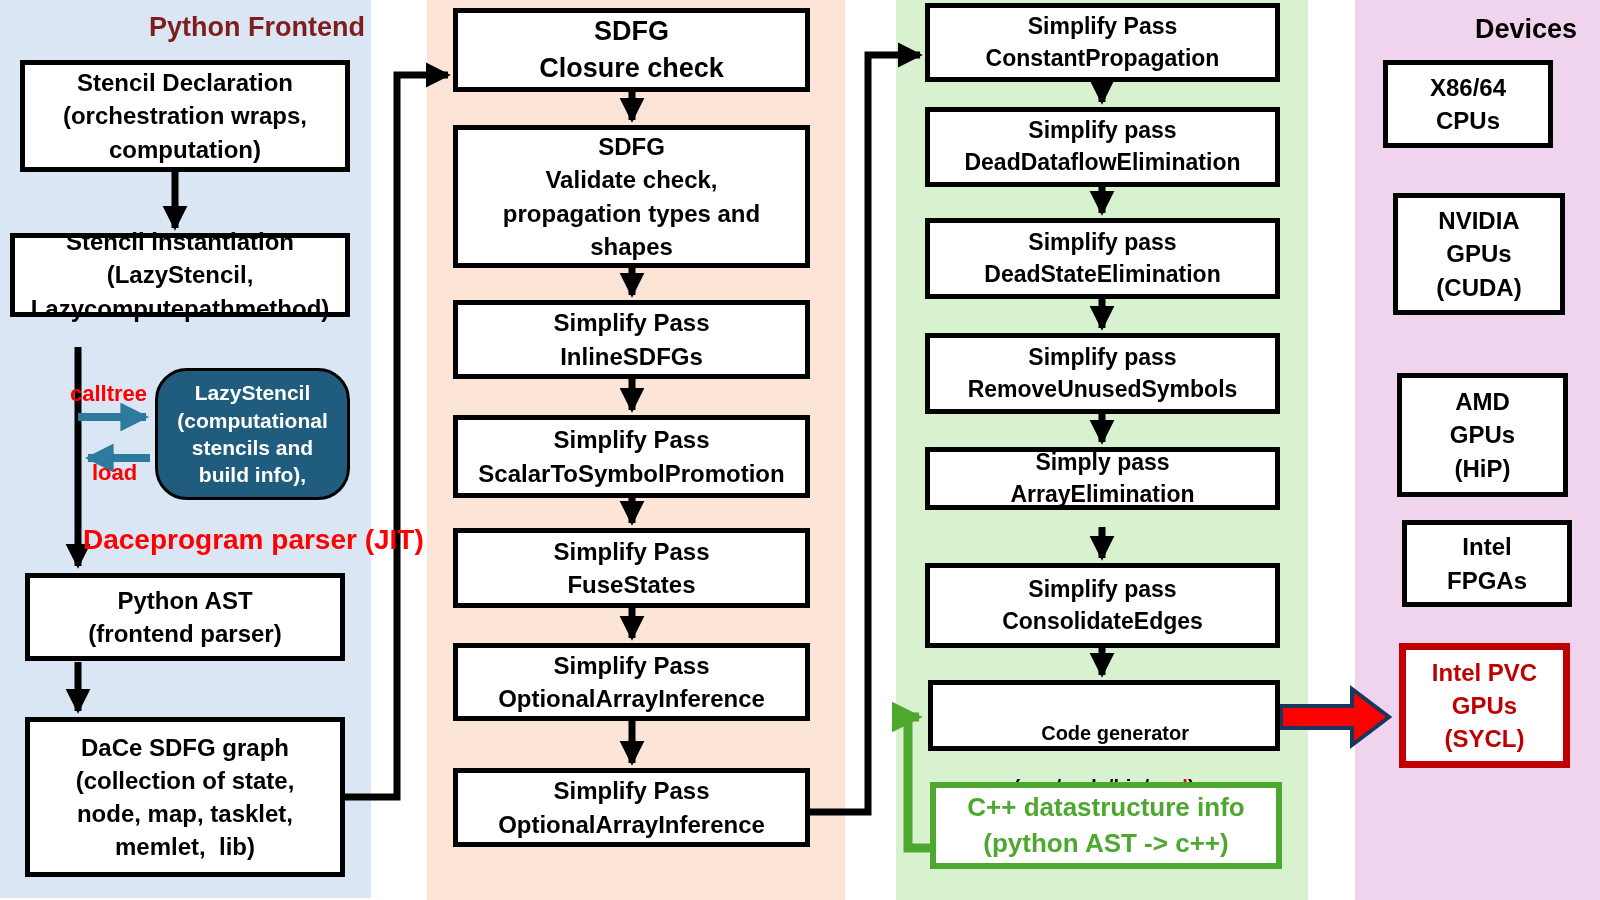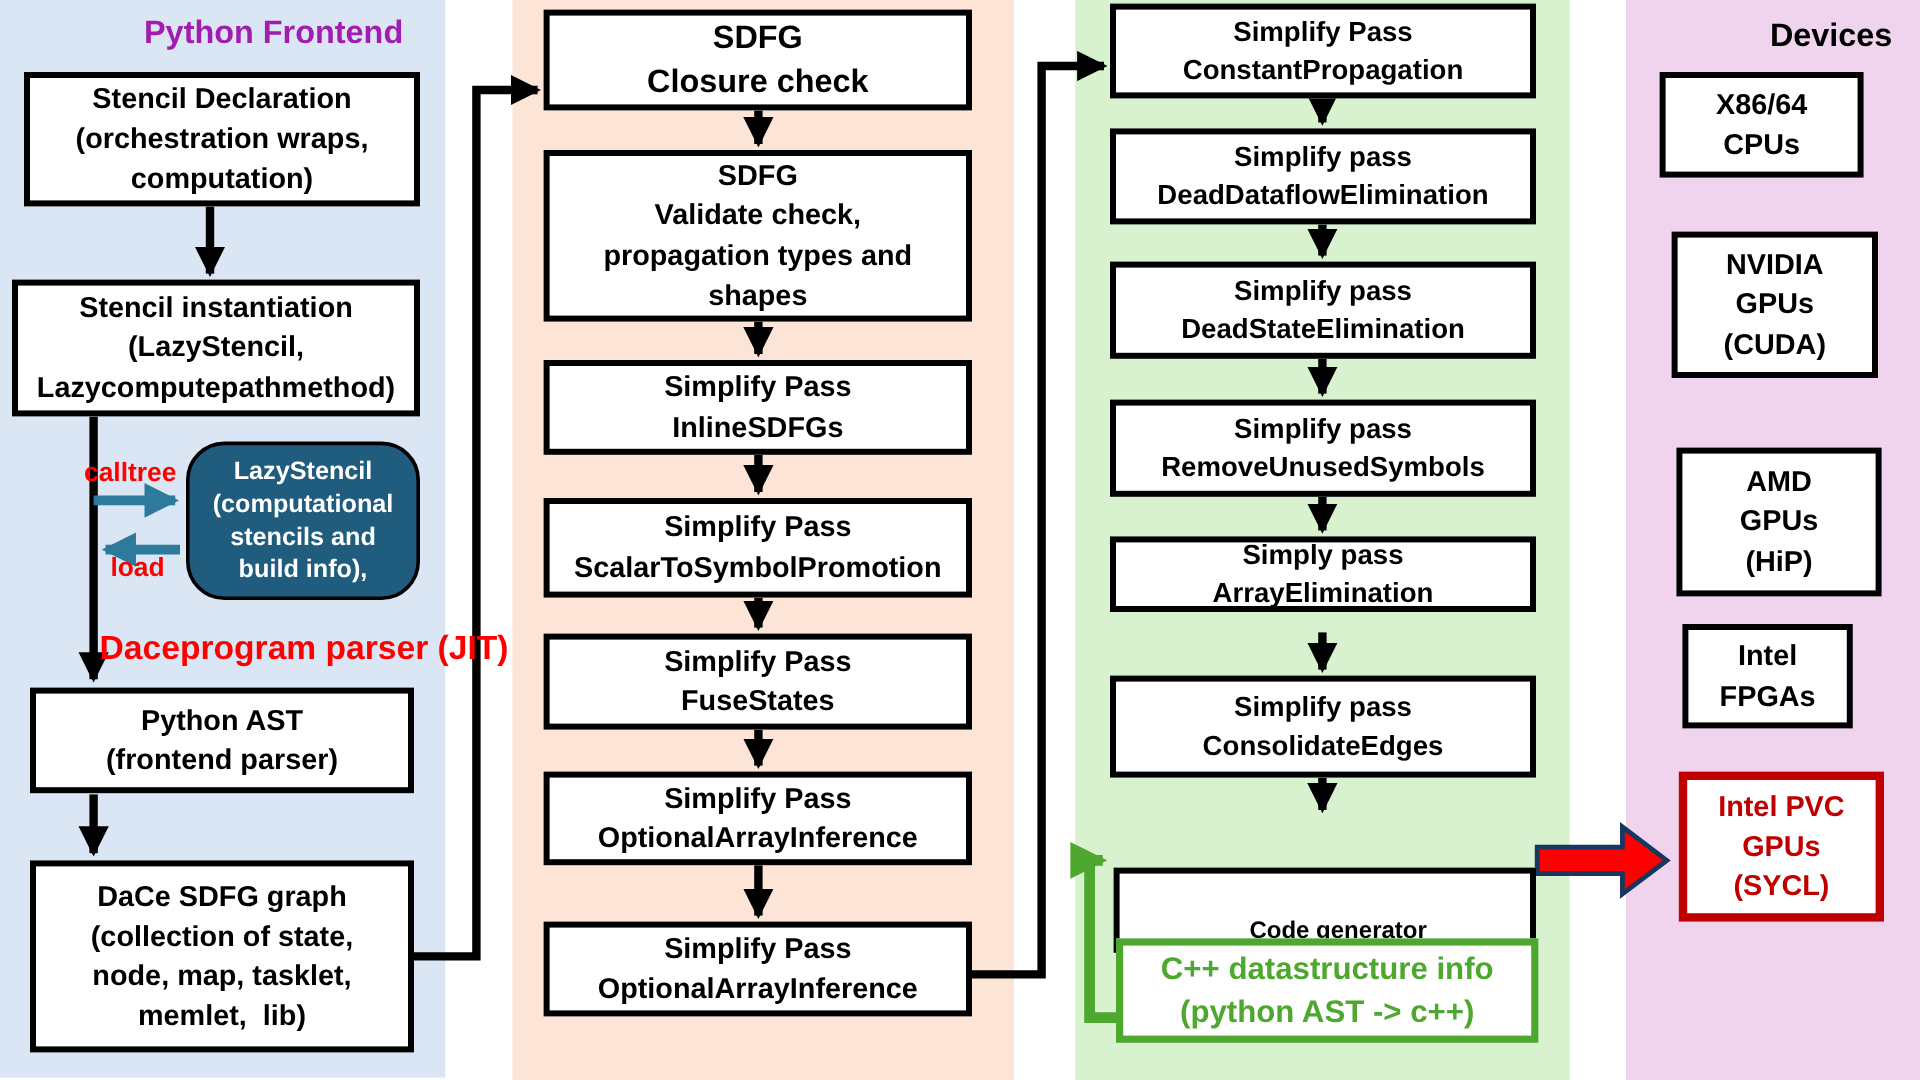--- a/index.html
+++ b/index.html
@@ -9,23 +9,23 @@
   #bg-frontend{left:0;width:371px;background:#dae6f3;height:898px;}
   #bg-sdfg{left:427px;width:418px;background:#fce4d6;}
   #bg-simplify{left:896px;width:412px;background:#d8f2cf;}
   #bg-devices{left:1355px;width:245px;background:#f0d4ee;}
   .node{position:absolute;background:#fff;border:5px solid #000;box-sizing:border-box;
         display:flex;align-items:center;justify-content:center;text-align:center;
         white-space:pre-wrap;line-height:1.38;}
   .f27{font-size:27px;}
   .f24{font-size:24px;}
   .f23{font-size:23px;}
-  .f20{font-size:20px;margin-top:43px;}
+  .f20{font-size:20px;}
   .title{position:absolute;font-size:27px;}
-  #frontend-title{left:120px;top:12px;width:245px;text-align:left;color:#a21caf;}
+  #frontend-title{left:120px;top:12px;width:245px;text-align:right;color:#7f1d1d;}
   #devices-title{left:1435px;top:14px;width:142px;text-align:right;color:#000;}
   #lazystencil-box{left:155px;top:368px;width:195px;height:132px;background:#1f5c7d;
         color:#fff;border:3px solid #000;border-radius:32px;font-size:21px;line-height:1.3;}
   .red-label{position:absolute;color:#ff0000;}
   #calltree-label{left:70px;top:381px;font-size:22px;}
   #load-label{left:92px;top:460px;font-size:22px;}
   #parser-label{left:83px;top:524px;width:312px;text-align:center;font-size:28px;white-space:nowrap;}
   .green-node{border:6px solid #4ea72e;color:#4ea72e;font-size:26px;}
   .red-node{border:7px solid #c00000;color:#c00000;}
   .sycl{color:#ff0000;}
@@ -92,21 +92,21 @@
 
     <polygon points="1281,706 1352,706 1352,689 1389,717 1352,745 1352,728 1281,728" fill="#ff0000" stroke="#17375e" stroke-width="4"></polygon>
   </svg>
 
   <div id="frontend-title" class="title">Python Frontend</div>
   <div id="devices-title" class="title">Devices</div>
 
   <div class="node f24" style="left:20px;top:60px;width:330px;height:112px;">Stencil Declaration
 (orchestration wraps,
 computation)</div>
-  <div class="node f24" style="left:10px;top:233px;width:340px;height:114px;">Stencil instantiation
+  <div class="node f24" style="left:10px;top:233px;width:340px;height:84px;">Stencil instantiation
 (LazyStencil,
 Lazycomputepathmethod)</div>
   <div id="lazystencil-box" class="node">LazyStencil
 (computational
 stencils and
 build info),</div>
   <div id="calltree-label" class="red-label">calltree</div>
   <div id="load-label" class="red-label">load</div>
   <div id="parser-label" class="red-label">Daceprogram parser (JIT)</div>
   <div class="node f24" style="left:25px;top:573px;width:320px;height:88px;">Python AST
@@ -155,19 +155,19 @@
 (python AST -&gt; c++)</div>
 
   <div class="node f24" style="left:1383px;top:60px;width:170px;height:88px;">X86/64
 CPUs</div>
   <div class="node f24" style="left:1393px;top:193px;width:172px;height:122px;">NVIDIA
 GPUs
 (CUDA)</div>
   <div class="node f24" style="left:1397px;top:373px;width:171px;height:124px;">AMD
 GPUs
 (HiP)</div>
-  <div class="node f24" style="left:1402px;top:520px;width:142px;height:87px;">Intel
+  <div class="node f24" style="left:1402px;top:520px;width:170px;height:87px;">Intel
 FPGAs</div>
   <div class="node f24 red-node" style="left:1399px;top:643px;width:171px;height:125px;">Intel PVC
 GPUs
 (SYCL)</div>
 
 </div>
 
 </body></html>

